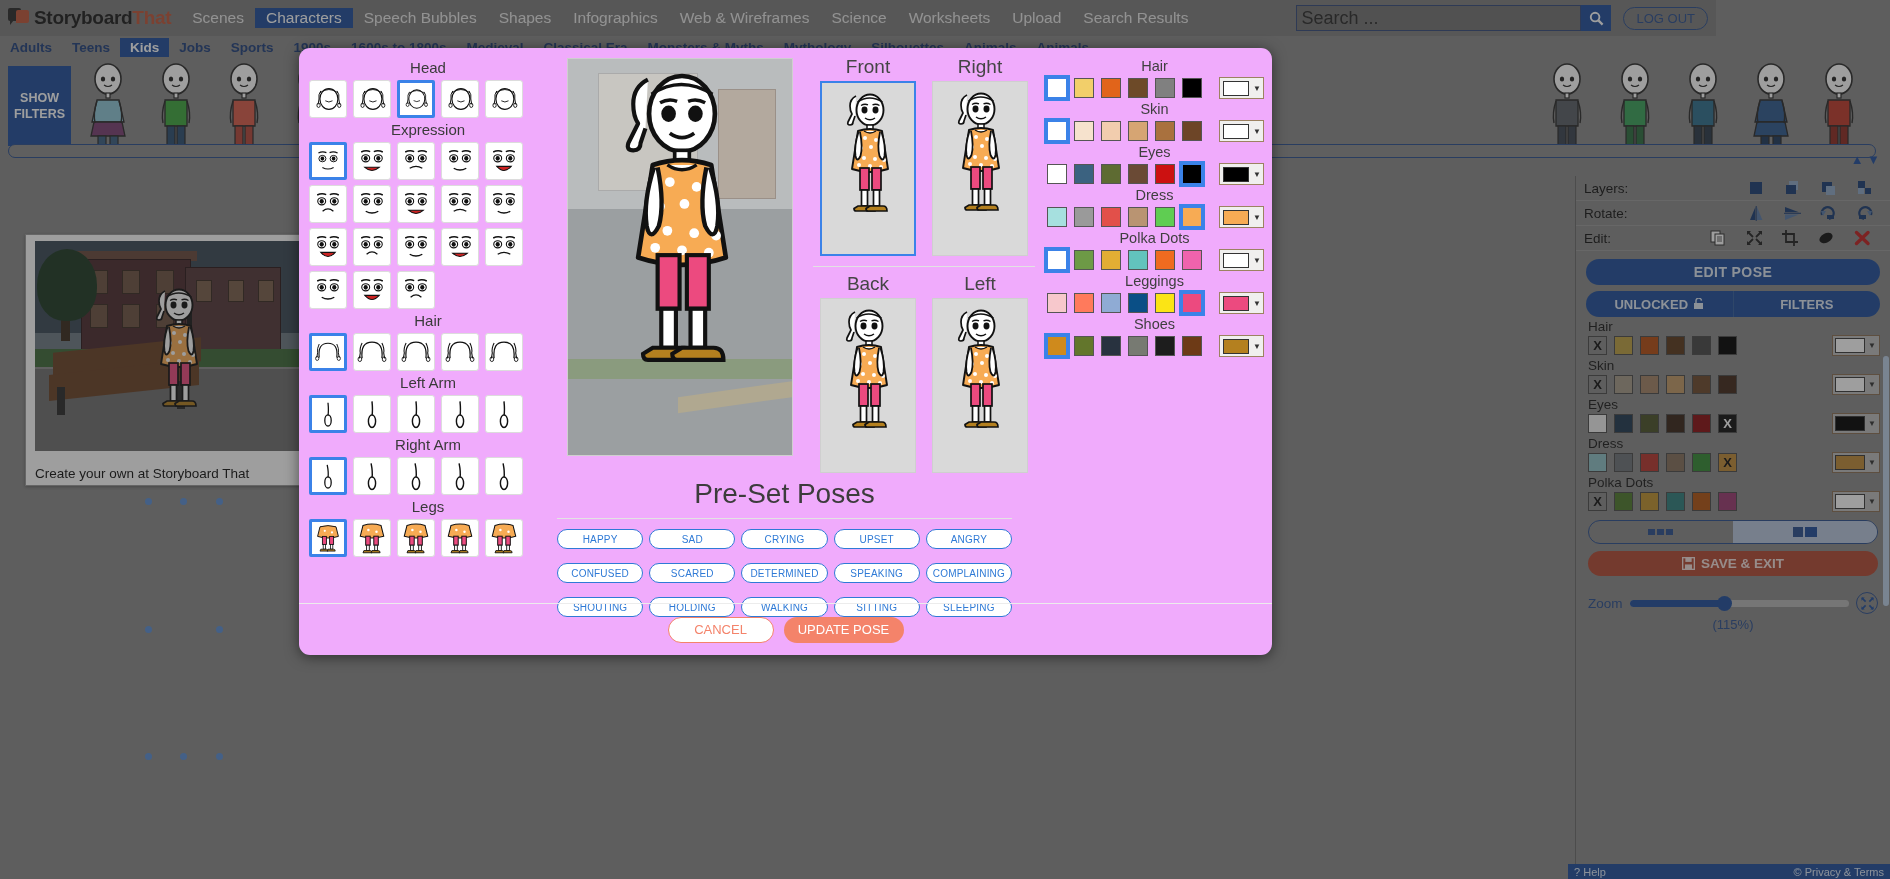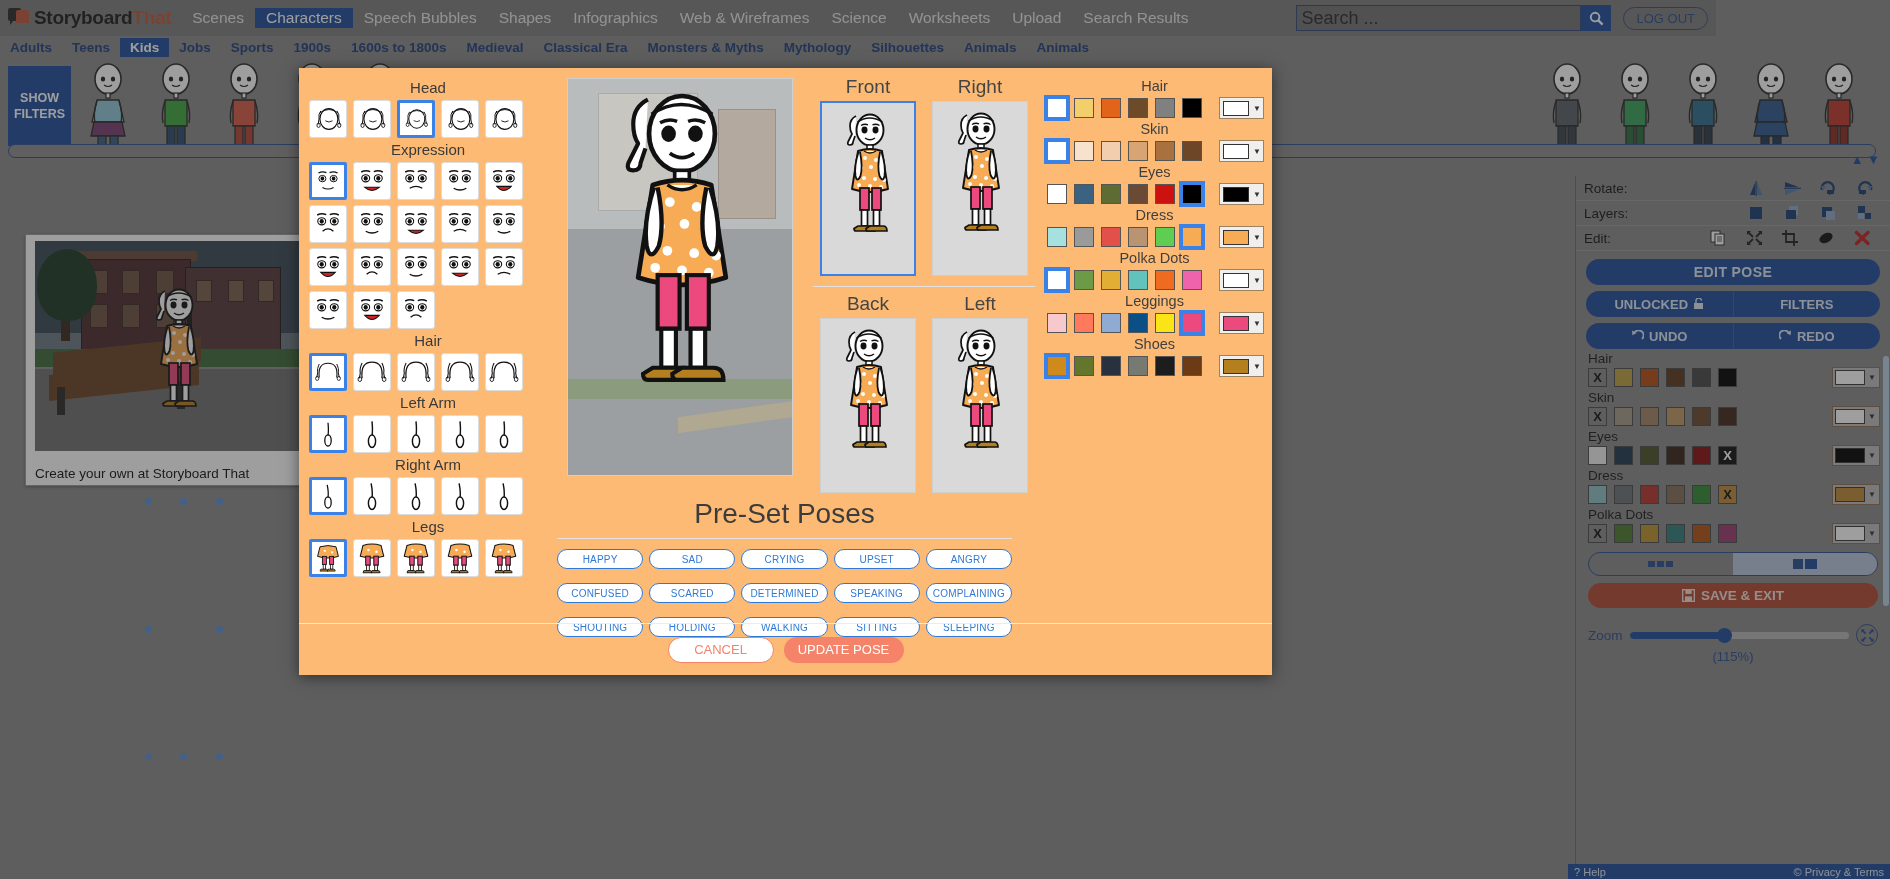--- a/index.html
+++ b/index.html
@@ -157,23 +157,24 @@
   #sb-scrollbar { position:absolute; right:1px; top:180px; width:6px; height:250px; background:#bcd0e8; border-radius:3px;}
   
   #footer {
     position:absolute; bottom:0; left:1568px; width:322px; height:15px;
     background:#1f4e9c; color:#dce6f5; font-size:11px;
     display:flex; align-items:center; justify-content:space-between; padding:0 6px;
   }
   
   #overlay { position:absolute; inset:0; background:rgba(40,40,40,0.45); }
   #modal {
-    position:absolute; left:299px; top:68px; width:973px; height:607px;
-    background:#fdba74; box-shadow:0 2px 14px rgba(0,0,0,.5);
+    position:absolute; left:299px; top:48px; width:973px; height:607px;
+    background:#f0abfc; box-shadow:0 2px 14px rgba(0,0,0,.5);
     display:flex;
+    border-radius:11px;
   }
   
   #parts-col { width:252px; padding:8px 4px 0 10px; }
   .part-title { text-align:center; font-size:15px; color:#3a3a3a; margin:3px 0 4px; font-weight:normal;}
   .part-grid { display:flex; gap:6px; justify-content:flex-start; }
   .part-rows { display:flex; flex-direction:column; gap:5px;}
   .thumb {
     width:38px; height:38px; border:1px solid #dcdcdc; border-radius:3px; background:#fff;
     cursor:pointer; position:relative; overflow:hidden;
   }
@@ -516,20 +517,50 @@
   <div class="handle" style="left:216px;top:450px;"></div>
   <div class="handle" style="left:145px;top:577px;"></div>
   <div class="handle" style="left:180px;top:577px;"></div>
   <div class="handle" style="left:216px;top:577px;"></div>
 </div>
 
 <div id="sidebar">
   <div class="sb-arrows">▲ ▼</div>
 
   <div class="sb-row">
+    <span class="lbl">Layers:</span>
+    <div class="sb-icons">
+      <div class="sb-ic">
+        <svg width="18" height="16" viewBox="0 0 18 16">
+            <rect x="3" y="2" width="12" height="12" fill="#1b3d74"></rect>
+          </svg>
+      </div>
+      <div class="sb-ic">
+        <svg width="18" height="16" viewBox="0 0 18 16">
+            <rect x="6" y="1" width="9" height="9" fill="#8fa8c6"></rect>
+            <rect x="3" y="5" width="10" height="9" fill="#1b3d74"></rect>
+          </svg>
+      </div>
+      <div class="sb-ic">
+        <svg width="18" height="16" viewBox="0 0 18 16">
+            <rect x="3" y="2" width="10" height="10" fill="#1b3d74"></rect>
+            <rect x="7" y="6" width="9" height="9" fill="#8fa8c6"></rect>
+          </svg>
+      </div>
+      <div class="sb-ic">
+        <svg width="18" height="16" viewBox="0 0 18 16">
+            <rect x="3" y="1" width="7" height="7" fill="#1b3d74"></rect>
+            <rect x="10" y="8" width="6" height="6" fill="#1b3d74"></rect>
+            <rect x="3" y="8" width="6" height="6" fill="#8fa8c6"></rect>
+          </svg>
+      </div>
+    </div>
+  </div>
+
+  <div class="sb-row">
     <span class="lbl">Rotate:</span>
     <div class="sb-icons">
       <div class="sb-ic">
         <svg width="17" height="15" viewBox="0 0 17 15">
             <polygon points="7.4,1 7.4,14 2,14" fill="#1b3d74"></polygon>
             <polygon points="9,1 9,14 14.4,14" fill="#5a7ba8"></polygon>
             <line x1="8.2" y1="0" x2="8.2" y2="15" stroke="#1b3d74" stroke-width="1"></line>
           </svg>
       </div>
       <div class="sb-ic">
@@ -544,50 +575,20 @@
             <path d="M2 9 A6 6 0 1 1 9 13" fill="none" stroke="#1b3d74" stroke-width="2.2"></path>
             <polygon points="1,5 6,5 3,10" fill="#5a7ba8"></polygon>
             <polygon points="7,9 14,9 14,13 7,13" fill="#1b3d74"></polygon>
           </svg>
       </div>
       <div class="sb-ic">
         <svg width="17" height="15" viewBox="0 0 17 15">
             <path d="M15 9 A6 6 0 1 0 8 13" fill="none" stroke="#1b3d74" stroke-width="2.2"></path>
             <polygon points="16,5 11,5 14,10" fill="#5a7ba8"></polygon>
             <polygon points="3,9 10,9 10,13 3,13" fill="#1b3d74"></polygon>
-          </svg>
-      </div>
-    </div>
-  </div>
-
-  <div class="sb-row">
-    <span class="lbl">Layers:</span>
-    <div class="sb-icons">
-      <div class="sb-ic">
-        <svg width="18" height="16" viewBox="0 0 18 16">
-            <rect x="3" y="2" width="12" height="12" fill="#1b3d74"></rect>
-          </svg>
-      </div>
-      <div class="sb-ic">
-        <svg width="18" height="16" viewBox="0 0 18 16">
-            <rect x="6" y="1" width="9" height="9" fill="#8fa8c6"></rect>
-            <rect x="3" y="5" width="10" height="9" fill="#1b3d74"></rect>
-          </svg>
-      </div>
-      <div class="sb-ic">
-        <svg width="18" height="16" viewBox="0 0 18 16">
-            <rect x="3" y="2" width="10" height="10" fill="#1b3d74"></rect>
-            <rect x="7" y="6" width="9" height="9" fill="#8fa8c6"></rect>
-          </svg>
-      </div>
-      <div class="sb-ic">
-        <svg width="18" height="16" viewBox="0 0 18 16">
-            <rect x="3" y="1" width="7" height="7" fill="#1b3d74"></rect>
-            <rect x="10" y="8" width="6" height="6" fill="#1b3d74"></rect>
-            <rect x="3" y="8" width="6" height="6" fill="#8fa8c6"></rect>
           </svg>
       </div>
     </div>
   </div>
 
   <div class="sb-row">
     <span class="lbl">Edit:</span>
     <div class="sb-icons" style="margin-left:34px;">
       <div class="sb-ic">
         <svg width="17" height="16" viewBox="0 0 17 16">
@@ -630,36 +631,20 @@
       <svg width="11" height="12" viewBox="0 0 11 12">
         <rect x="1" y="5" width="9" height="6" fill="#dfe7f3"></rect>
           <path d="M3 5 V3 A2.6 2.6 0 0 1 8.5 2.6" fill="none" stroke="#dfe7f3" stroke-width="1.4"></path>
       </svg>
     </div>
     <div>
       <span>FILTERS</span>
     </div>
   </div>
 
-  <div class="split-btn">
-    <div>
-      <svg width="13" height="12" viewBox="0 0 13 12">
-        <path d="M11 9 A5 5 0 1 0 3 3.4" fill="none" stroke="#dfe7f3" stroke-width="1.8"></path>
-          <polygon points="1,0.4 5.6,3 1.4,5.2" fill="#dfe7f3"></polygon>
-      </svg>
-      <span>UNDO</span>
-    </div>
-    <div>
-      <svg width="13" height="12" viewBox="0 0 13 12">
-        <path d="M2 9 A5 5 0 1 1 10 3.4" fill="none" stroke="#dfe7f3" stroke-width="1.8"></path>
-          <polygon points="12,0.4 7.4,3 11.6,5.2" fill="#dfe7f3"></polygon>
-      </svg>
-      <span>REDO</span>
-    </div>
-  </div>
 
   <div id="sb-colors">
       <div class="sb-colorgrp">
         <div class="t">Hair</div>
         <div class="sb-sw-row">
           <div class="sb-sw" style="background: rgb(139, 139, 139); color: rgb(17, 17, 17);">X</div>
           <div class="sb-sw" style="background: rgb(189, 160, 66);"></div>
           <div class="sb-sw" style="background: rgb(183, 78, 17);"></div>
           <div class="sb-sw" style="background: rgb(91, 58, 28);"></div>
           <div class="sb-sw" style="background: rgb(71, 71, 71);"></div>

